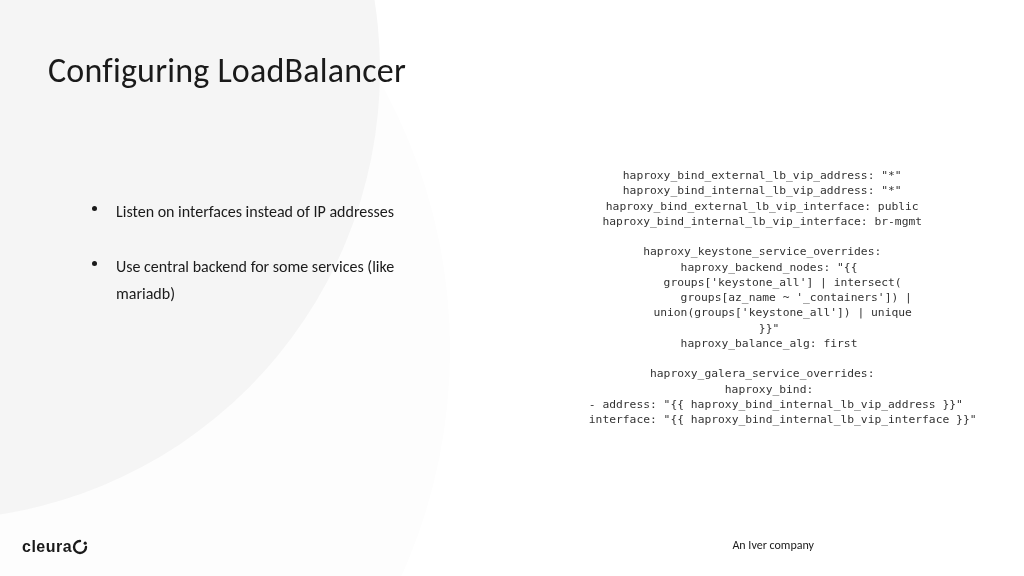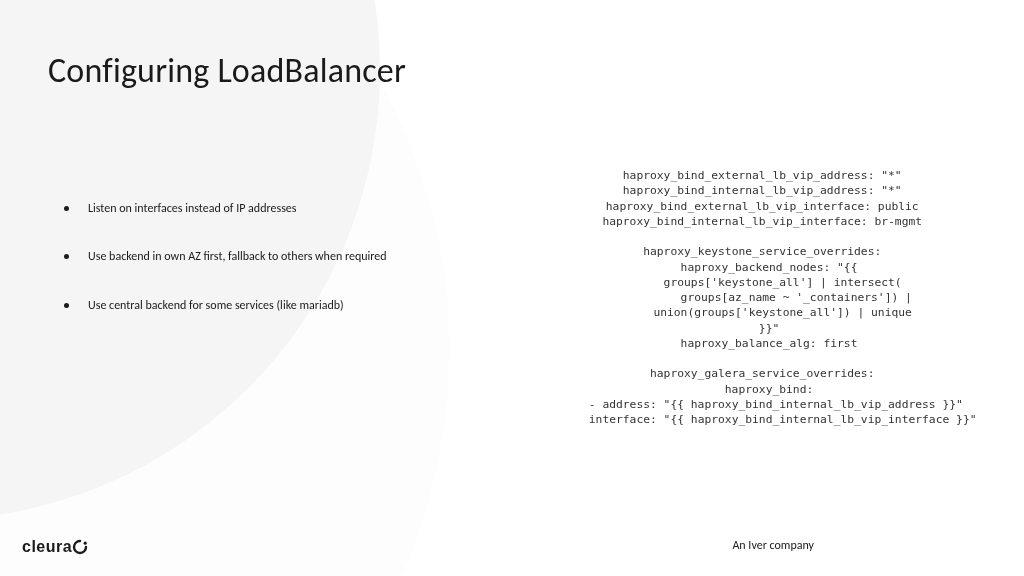--- a/index.html
+++ b/index.html
@@ -39,26 +39,26 @@
       position: absolute;
       left: 48px;
       top: 50px;
       font-size: 34px;
       font-weight: 400;
       color: #1a1a1a;
       letter-spacing: 0.2px;
     }
     .bullets {
       position: absolute;
-      left: 64px;
+      left: 92px;
       top: 198px;
       width: 360px;
       list-style: none;
       color: #1a1a1a;
-      font-size: 12px;
+      font-size: 16px;
       line-height: 1.7;
     }
     .bullets li {
       position: relative;
       padding-left: 24px;
       margin-bottom: 28px;
     }
     .bullets li::before {
       content: "";
       position: absolute;
@@ -109,21 +109,20 @@
 
 <div class="bg-arc-2"></div>
 <div class="bg-arc-1"></div>
 
 <div class="slide">
 
   <h1 class="title">Configuring LoadBalancer</h1>
 
   <ul class="bullets">
     <li>Listen on interfaces instead of IP addresses</li>
-    <li>Use backend in own AZ first, fallback to others when required</li>
     <li>Use central backend for some services (like mariadb)</li>
   </ul>
 
   <pre class="code">haproxy_bind_external_lb_vip_address: "*"
 haproxy_bind_internal_lb_vip_address: "*"
 haproxy_bind_external_lb_vip_interface: public
 haproxy_bind_internal_lb_vip_interface: br-mgmt
 
 haproxy_keystone_service_overrides:
   haproxy_backend_nodes: "{{

